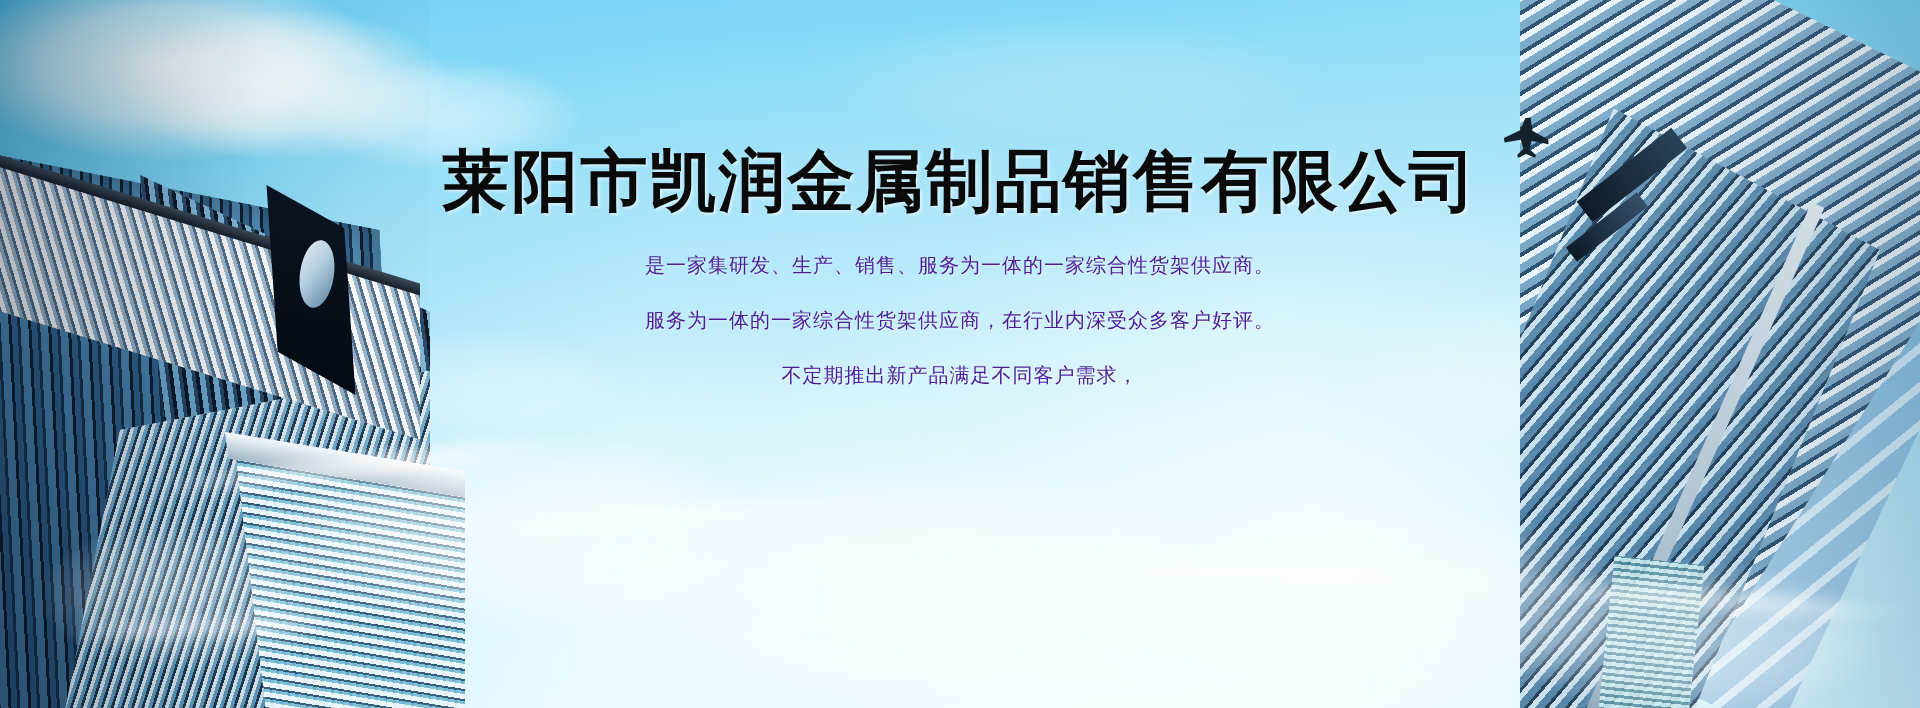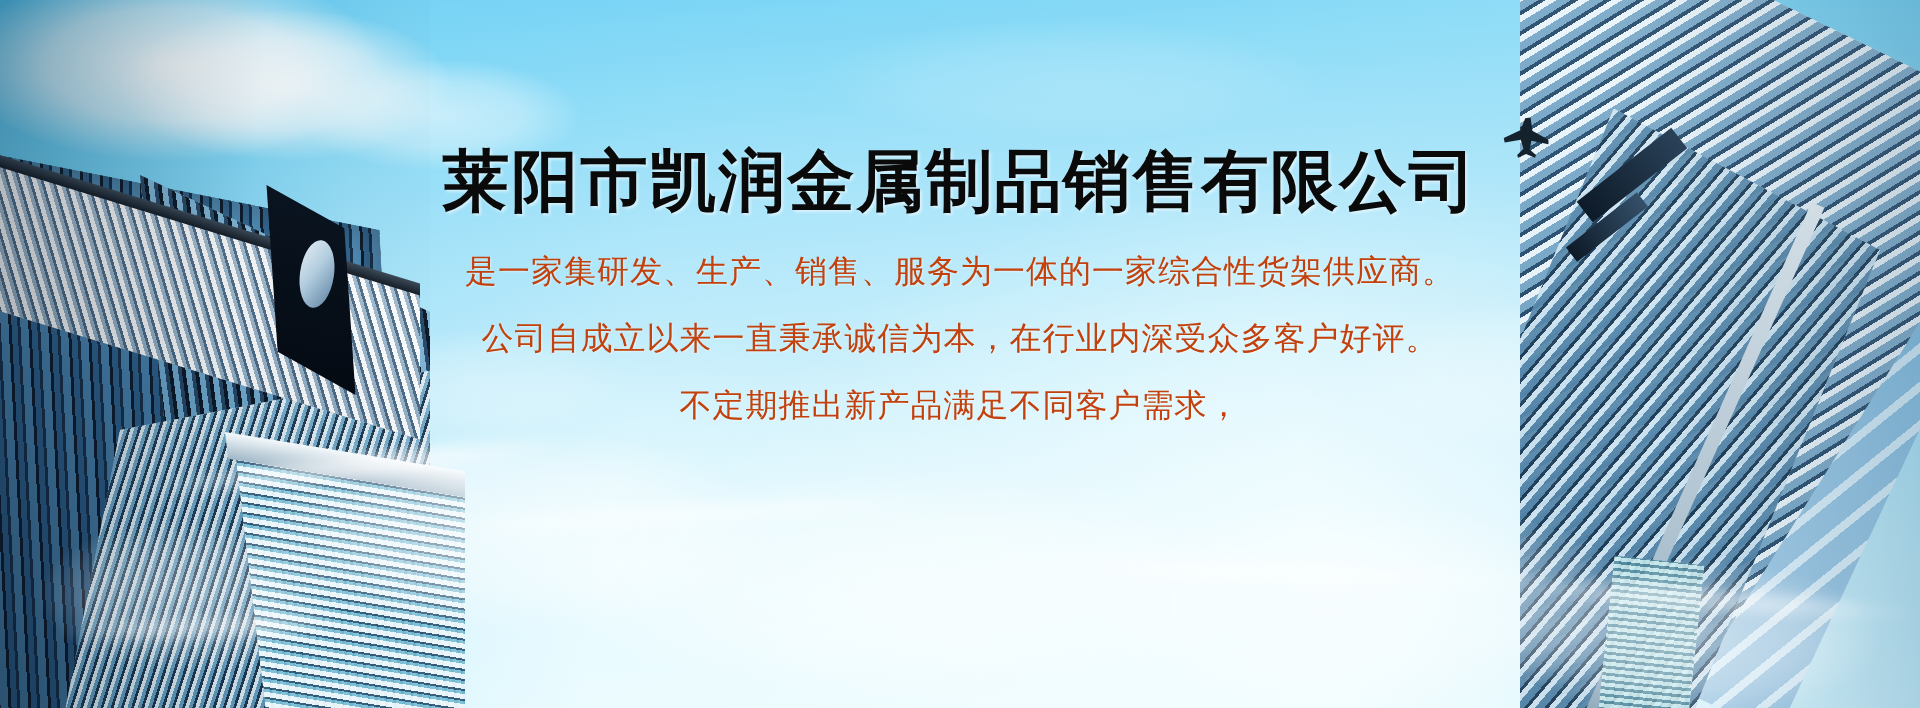--- a/index.html
+++ b/index.html
@@ -312,23 +312,23 @@
     text-shadow: 2px 2px 3px rgba(255,255,255,0.55);
   }
   .body-lines {
     margin-top: 40px;
     display: flex;
     flex-direction: column;
     align-items: center;
   }
   .bline {
     font-family: "DejaVu Sans", "Liberation Sans", sans-serif;
-    font-size: 32px;
+    font-size: 20px;
     font-weight: 400;
-    color: #c2410c;
+    color: #4c1d95;
     line-height: 1;
     margin-bottom: 35px;
     letter-spacing: 1px;
     white-space: nowrap;
     text-shadow: 1px 1px 2px rgba(255,255,255,0.5);
   }
   .bline:last-child { margin-bottom: 0; }
 </style>
 </head>
 <body>
@@ -391,18 +391,18 @@
         <path d="M30 6 L36 5 L38 20 L56 30 L56 35 L37 31 L35 41 L42 47 L41 50 L31 46 L22 50 L21 47 L28 40 L25 30 L7 33 L6 28 L25 19 Z"></path>
         <path d="M24 16 L27 14 L29 21 L25 22 Z" opacity="0.85"></path>
       </g>
     </svg>
   </div>
 
   <div class="content">
     <div class="title">莱阳市凯润金属制品销售有限公司</div>
     <div class="body-lines">
       <div class="bline">是一家集研发、生产、销售、服务为一体的一家综合性货架供应商。</div>
-      <div class="bline">公司自成立以来一直秉承诚信为本，在行业内深受众多客户好评。</div>
+      <div class="bline">服务为一体的一家综合性货架供应商，在行业内深受众多客户好评。</div>
       <div class="bline">不定期推出新产品满足不同客户需求，</div>
     </div>
   </div>
 
 </div>
 
 </body></html>

